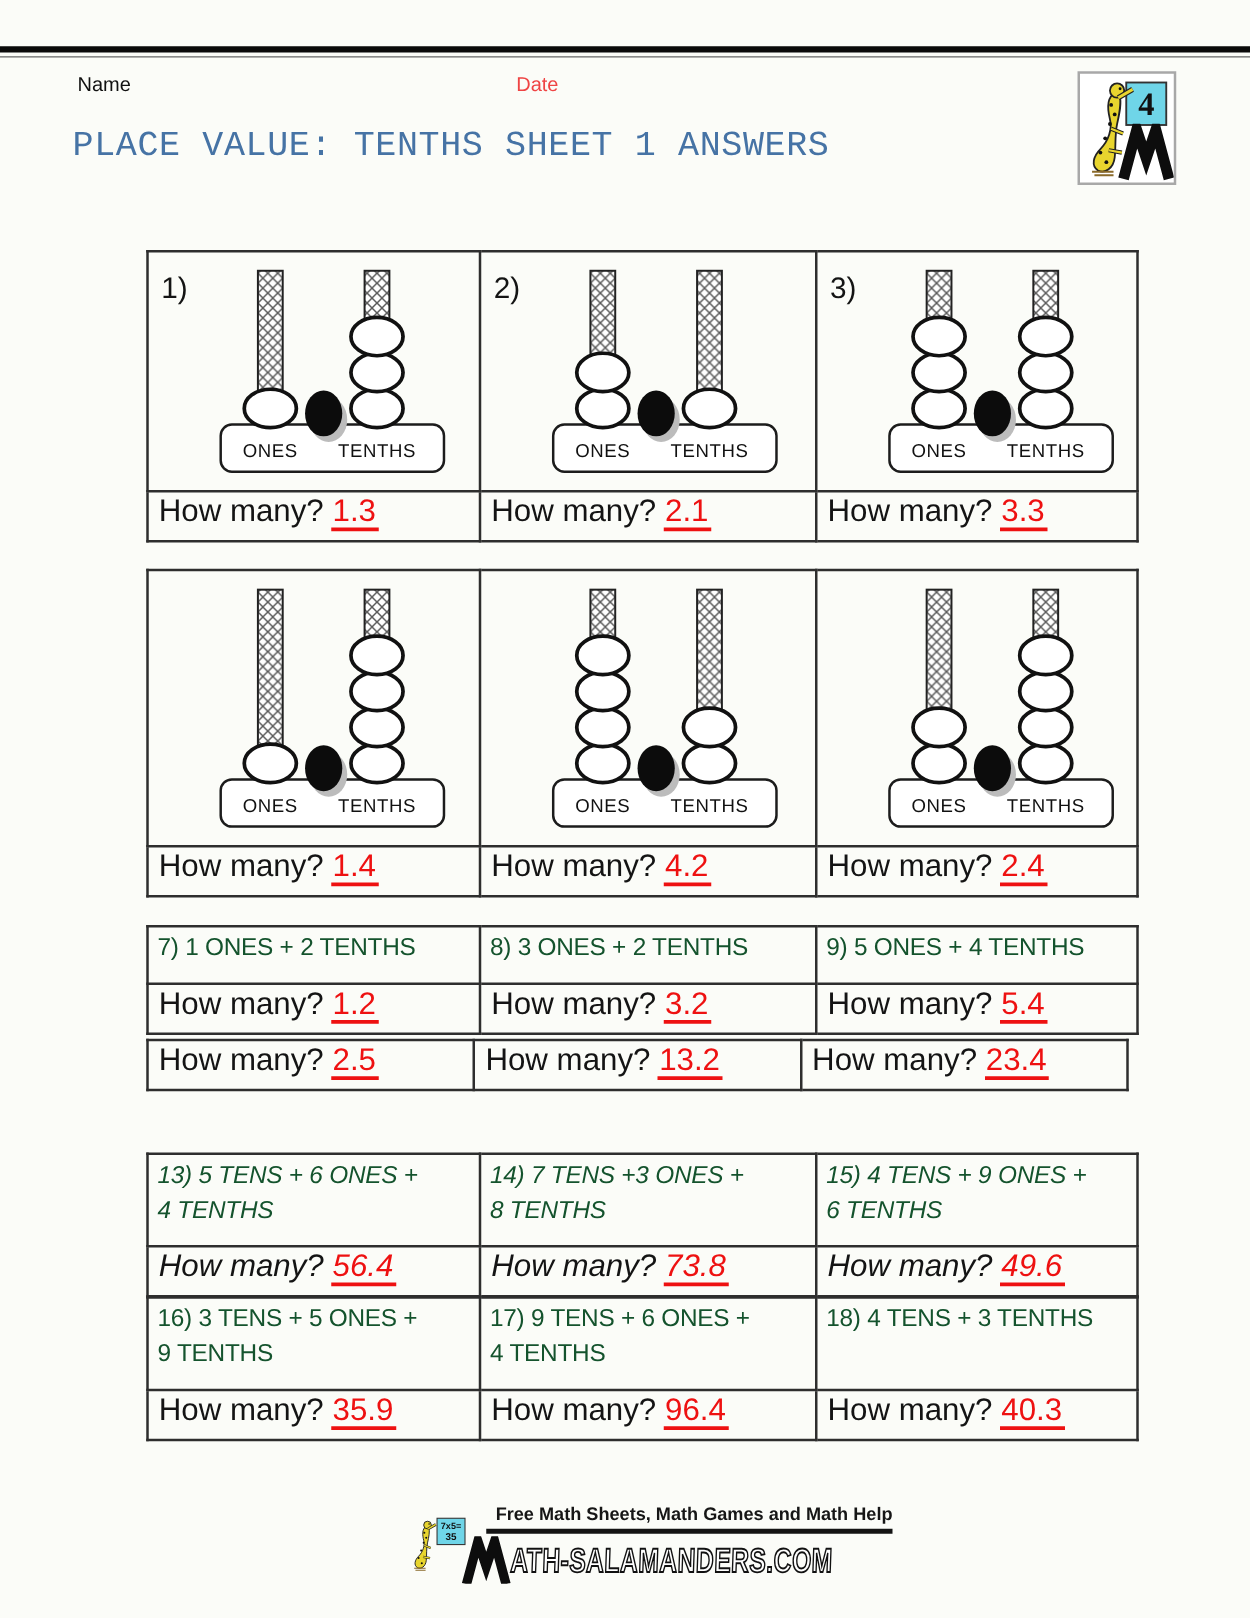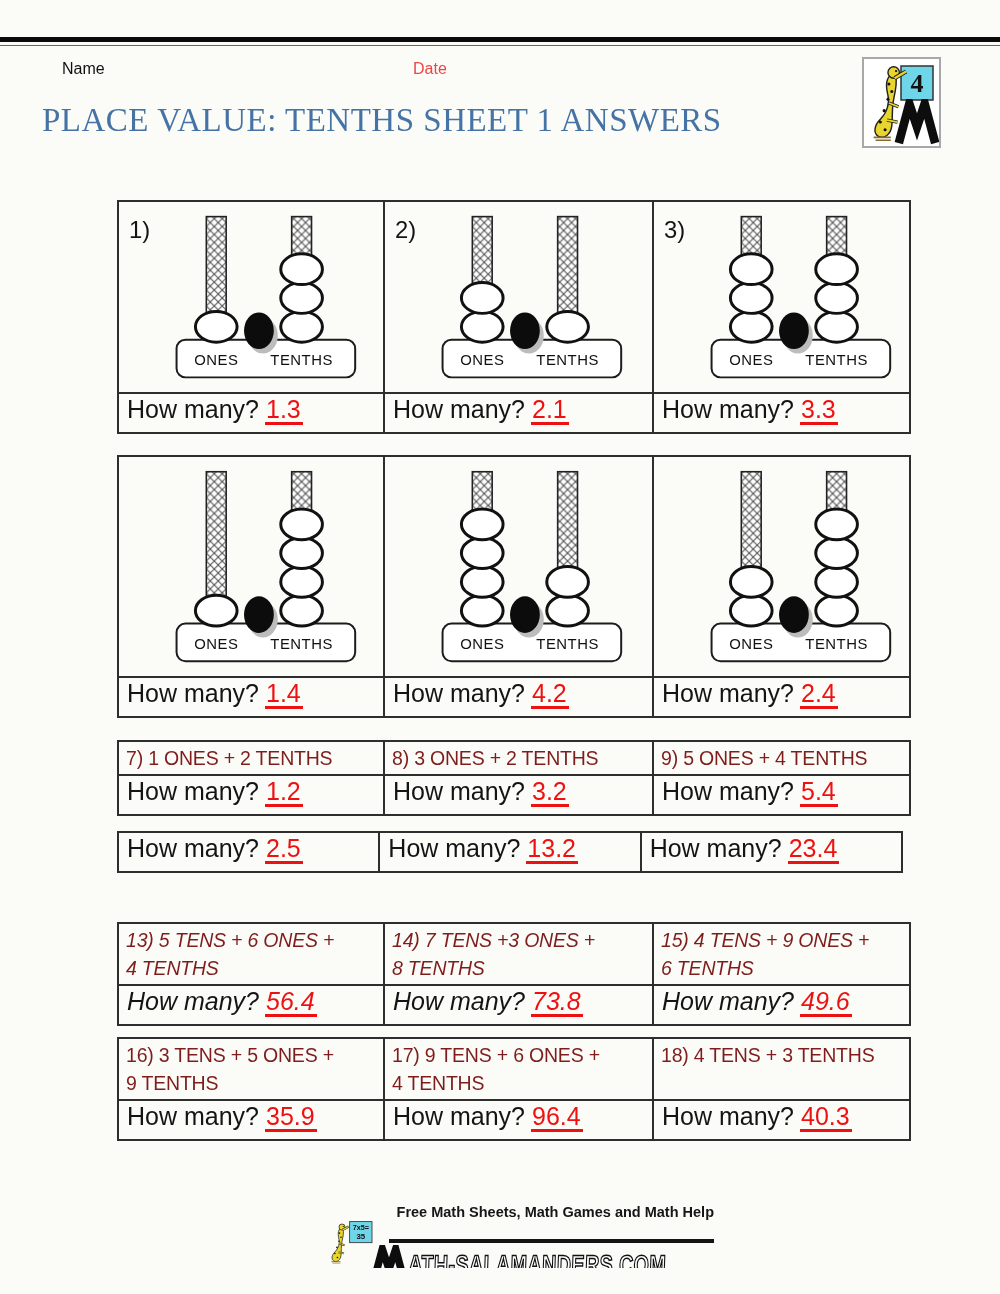--- a/index.html
+++ b/index.html
@@ -2,42 +2,42 @@
 <html style="--c-title: #4673a5; --c-answer: #ee1111; --c-cyan: #6fd5e8;"><head>
 <meta charset="utf-8">
 <style>
   html,body{margin:0;padding:0;}
   body{font-family:"Liberation Sans",sans-serif;background:#fbfcf8;}
   .page{position:relative;width:1000px;height:1268px;background:#fbfcf8;overflow:hidden;}
   .top-rule{position:absolute;left:0;top:37px;width:1000px;height:5px;background:#0a0a0a;}
   .top-rule-thin{position:absolute;left:0;top:45px;width:1000px;height:1px;background:#666;}
   .name-label{position:absolute;left:62px;top:60px;font-size:16px;color:#111;}
   .date-label{position:absolute;left:413px;top:60px;font-size:16px;color:#ef4444;}
-  .title{position:absolute;left:42px;top:102px;font-family:Liberation Serif, serif;
-         font-size:33px;color:var(--c-title,#4673a5);letter-spacing:0.5px;white-space:nowrap;}
+  .title{position:absolute;left:58px;top:102px;font-family:Liberation Mono, monospace;
+         font-size:28px;color:var(--c-title,#4673a5);letter-spacing:0.5px;white-space:nowrap;}
   .corner-logo{position:absolute;left:862px;top:57px;width:79px;height:91px;background:#fff;
          border:2px solid #a8a8a8;box-sizing:border-box;}
   .corner-logo svg{display:block;}
   table.wtab{position:absolute;left:117px;border-collapse:collapse;table-layout:fixed;width:786px;background:transparent;}
   table.wtab td{border:2px solid #2e2e2e;vertical-align:top;padding:0;overflow:hidden;}
   td.c1{width:264px;} td.c2{width:267px;} td.c3{width:255px;}
   .tabA{top:200px;} .tabB{top:455px;} .tabC{top:740px;} .tabD{top:831px;} .tabE{top:922px;font-style:italic;} .tabF{top:1037px;}
   .abacus{display:block;}
   td.ans{height:38px;vertical-align:middle;}
   .ansline{font-size:25px;color:#141414;padding:1px 6px 4px 8px;white-space:nowrap;}
   .answer{color:var(--c-answer,#ee1111);border-bottom:3px solid var(--c-answer,#ee1111);
           padding:0 2px 0 1px;display:inline-block;line-height:1.05;margin-left:6px;}
   td.prob{height:56px;}
   td.prob1{height:31px;}
-  .ptext{font-size:19.5px;color:#7f1d1d;padding:2px 4px 2px 7px;letter-spacing:-0.2px;
+  .ptext{font-size:19.5px;color:#14532d;padding:2px 4px 14px 7px;letter-spacing:-0.2px;
          line-height:28px;white-space:pre-line;}
   .footer{position:absolute;left:322px;top:1197px;width:392px;}
   .footer-row{display:flex;align-items:center;}
   .footer-right{flex:1;}
-  .tagline{font-size:14.5px;font-weight:bold;color:#161616;text-align:center;padding:7px 0 19px 14px;white-space:nowrap;}
+  .tagline{font-size:14.5px;font-weight:bold;color:#161616;text-align:center;padding:7px 0 3px 14px;white-space:nowrap;}
   .tagrule{height:4px;background:#141414;margin:0 0 0 6px;}
   .hidden-defs{position:absolute;width:0;height:0;}
 </style>
 </head>
 <body>
 
 <svg class="hidden-defs" aria-hidden="true">
   <defs>
     <pattern id="hatch" width="8" height="8" patternUnits="userSpaceOnUse">
       <rect width="8" height="8" fill="#ffffff"></rect>

